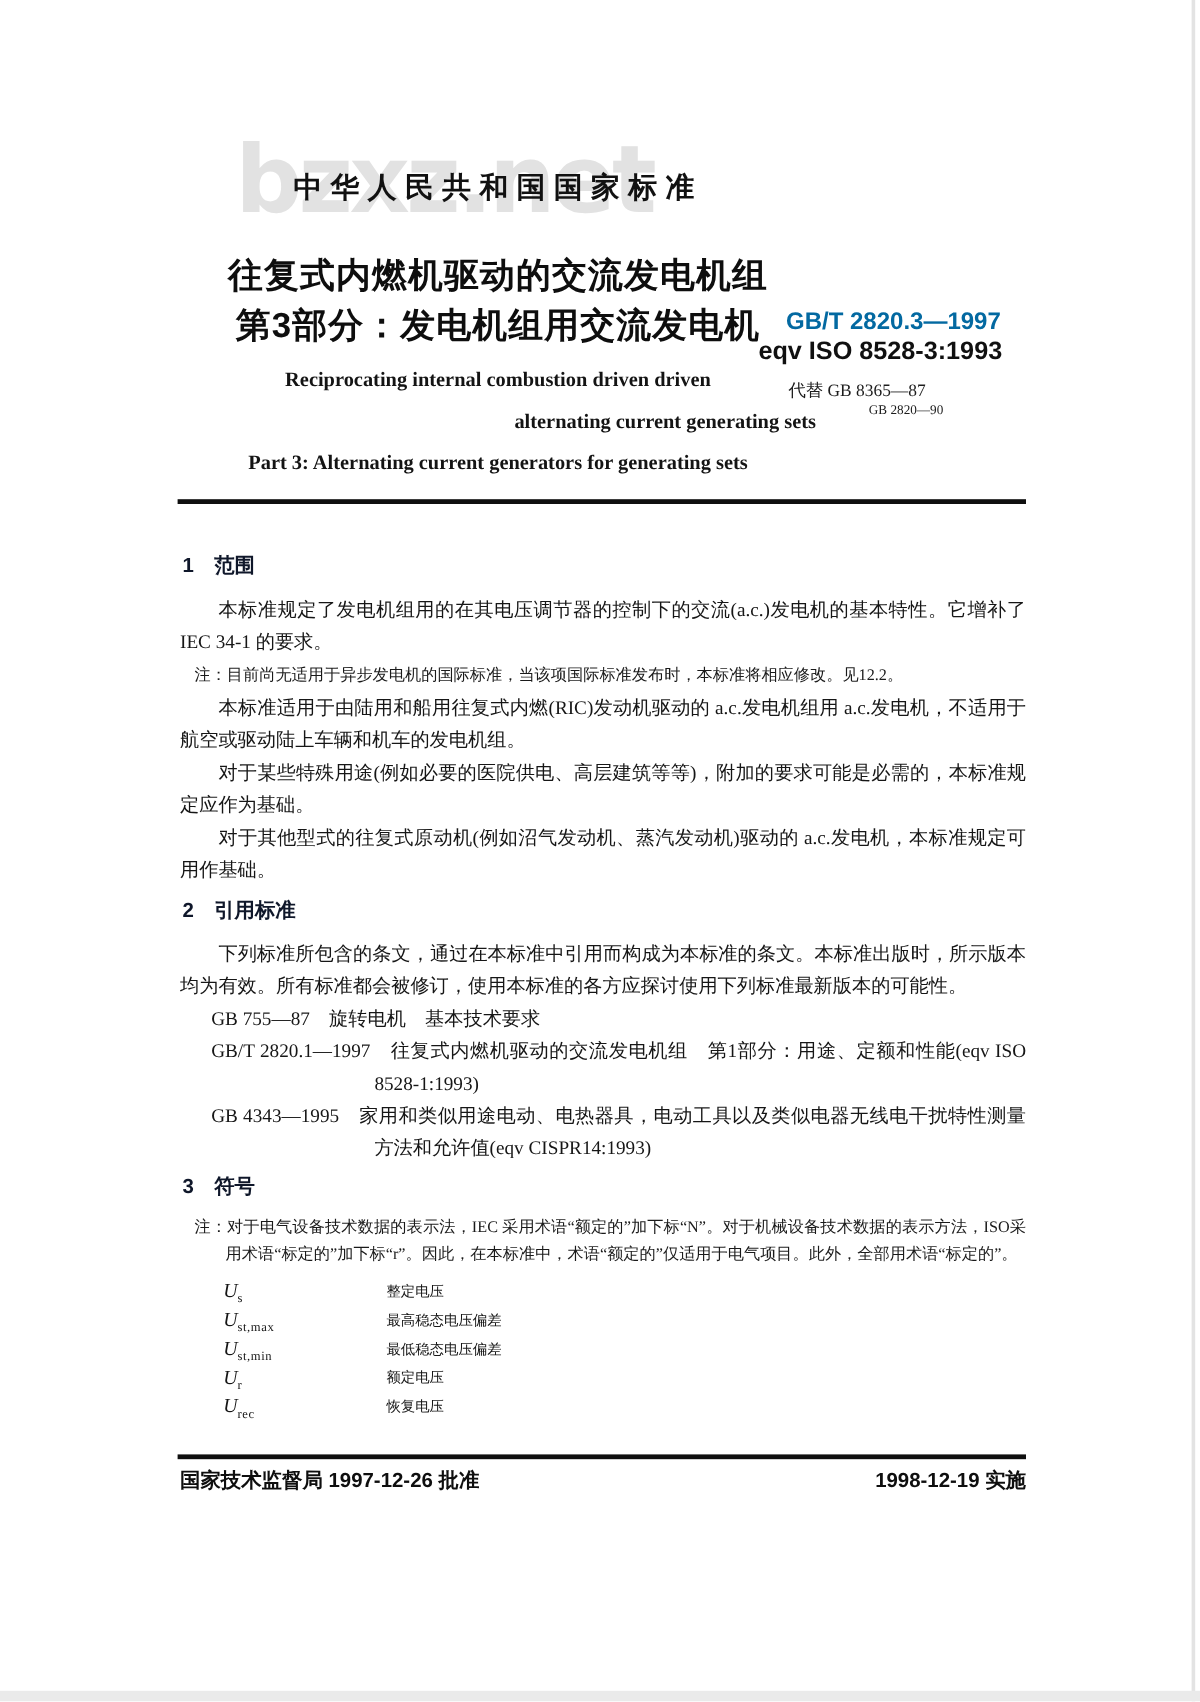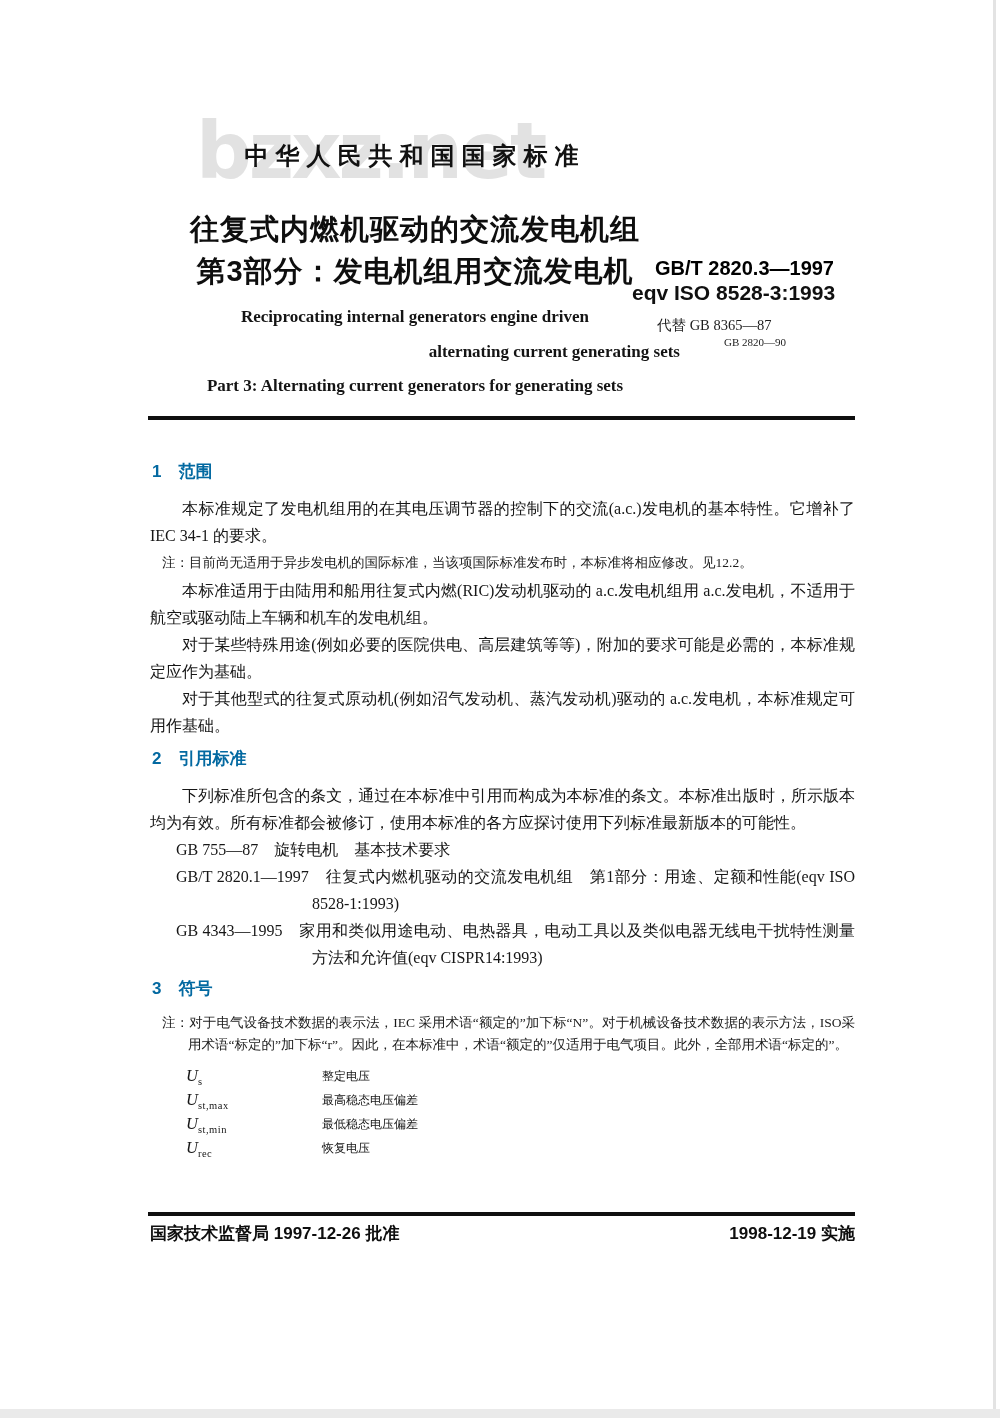--- a/index.html
+++ b/index.html
@@ -40,42 +40,42 @@
   .title-en{
     left:150px;width:530px;text-align:center;
     font-size:17px;font-weight:bold;color:#141414;
   }
   .title-en1{top:307px;}
   .title-en2{top:342px;text-align:right;}
   .title-en3{top:376px;}
   .std-no{
     left:655px;top:257px;
     font-family:"Liberation Sans","DejaVu Sans",sans-serif;
-    font-size:20px;font-weight:bold;color:#000000;letter-spacing:0px;
+    font-size:20px;font-weight:bold;color:#0369a1;letter-spacing:0px;
   }
   .std-eqv{
     left:632px;top:281px;
     font-family:"Liberation Sans","DejaVu Sans",sans-serif;
     font-size:21px;font-weight:bold;color:#101010;
   }
   .replaces1{left:657px;top:316px;font-size:14.5px;color:#1c1c1c;}
   .replaces2{left:724px;top:336px;font-size:11px;color:#1c1c1c;}
 
   .rule{position:absolute;left:148px;width:707px;height:4px;background:#0f0f0f;z-index:1;}
   .rule-top{top:416px;}
   .rule-bottom{top:1212px;}
 
   
   .body{
     position:absolute;left:150px;top:456px;width:705px;z-index:1;
     font-size:16px;line-height:27px;
   }
   .sec-h{
     font-family:"Liberation Sans","DejaVu Sans",sans-serif;
-    font-size:17px;font-weight:bold;line-height:20px;color:#0369a1;
+    font-size:17px;font-weight:bold;line-height:20px;color:#0f172a;
     margin:0 0 13px 2px;
   }
   .h1{margin-top:6px;}
   .h2{margin-top:10px;}
   .h3{margin-top:8px;}
   .para{margin:0;text-indent:2em;text-align:justify;}
   .note{
     font-size:13.5px;line-height:22px;color:#1a1a1a;
     margin:3px 0 3px 12px;
     padding-left:26px;text-indent:-26px;text-align:justify;
@@ -105,21 +105,21 @@
 
   <div class="watermark">bzxz.net</div>
 
   <div class="hdr std-body-title">中华人民共和国国家标准</div>
   <div class="hdr title-zh title-zh1">往复式内燃机驱动的交流发电机组</div>
   <div class="hdr title-zh title-zh2">第3部分：发电机组用交流发电机</div>
 
   <div class="hdr std-no">GB/T 2820.3—1997</div>
   <div class="hdr std-eqv">eqv ISO 8528-3:1993</div>
 
-  <div class="hdr title-en title-en1">Reciprocating internal generators engine driven</div>
+  <div class="hdr title-en title-en1">Reciprocating internal combustion driven driven</div>
   <div class="hdr title-en title-en2">alternating current generating sets</div>
   <div class="hdr title-en title-en3">Part 3: Alternating current generators for generating sets</div>
 
   <div class="hdr replaces1">代替 GB 8365—87</div>
   <div class="hdr replaces2">GB 2820—90</div>
 
   <div class="rule rule-top"></div>
 
   <div class="body">
 
@@ -146,20 +146,24 @@
       </div>
       <div class="sym-row">
         <span class="sym"><span>U</span><sub>st,max</sub></span>
         <span class="sym-desc">最高稳态电压偏差</span>
       </div>
       <div class="sym-row">
         <span class="sym"><span>U</span><sub>st,min</sub></span>
         <span class="sym-desc">最低稳态电压偏差</span>
       </div>
       <div class="sym-row">
+        <span class="sym"><span>U</span><sub>r</sub></span>
+        <span class="sym-desc">额定电压</span>
+      </div>
+      <div class="sym-row">
         <span class="sym"><span>U</span><sub>rec</sub></span>
         <span class="sym-desc">恢复电压</span>
       </div>
     </div>
   </div>
 
   <div class="rule rule-bottom"></div>
   <div class="footer">
     <span class="left">国家技术监督局 1997-12-26 批准</span>
     <span class="right">1998-12-19 实施</span>

